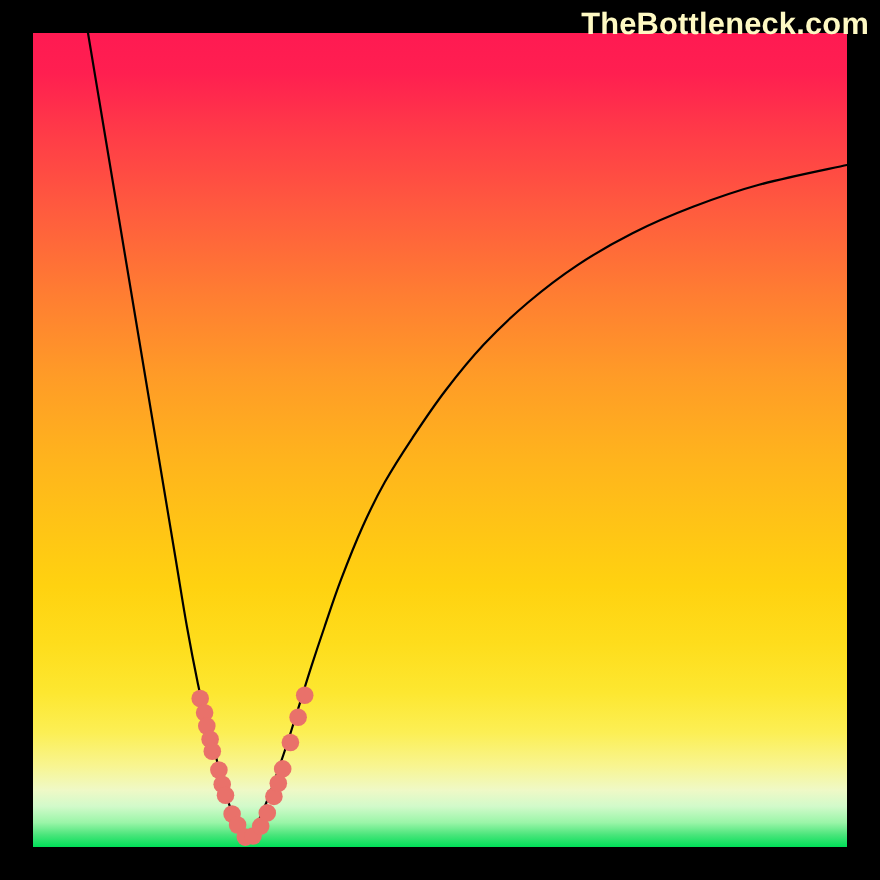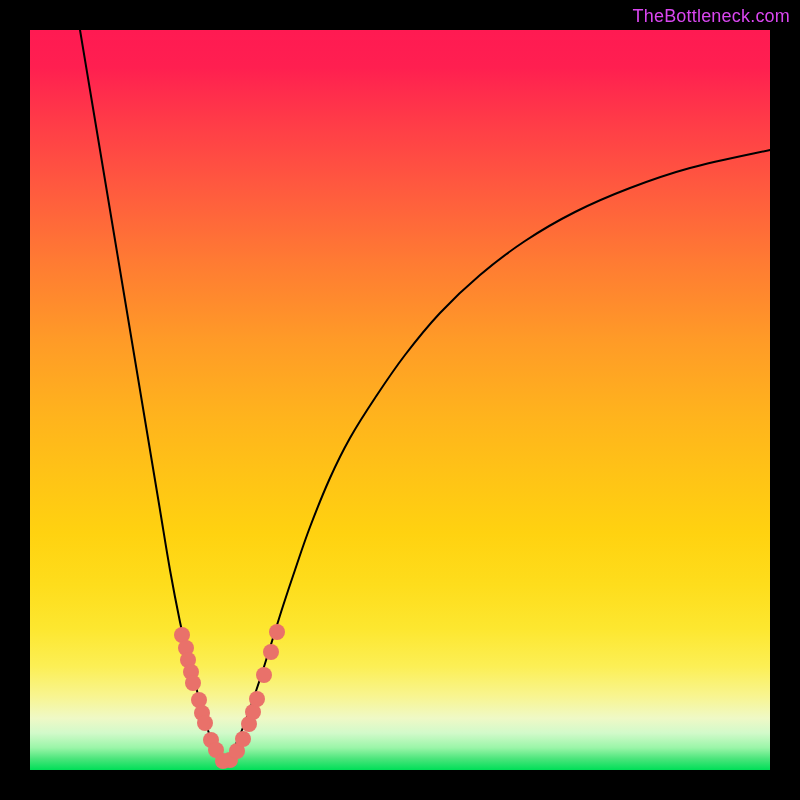--- a/index.html
+++ b/index.html
@@ -40,23 +40,23 @@
       #9af5a8 97%,
       #4ae57b 98.5%,
       #00df58 100%
     );
   }
   .watermark {
     position: absolute;
     top: 6px;
     right: 10px;
     font-family: Arial, Helvetica, sans-serif;
-    font-size: 18px;
-    font-weight: 400;
-    color: #d946ef;
+    font-size: 28px;
+    font-weight: 700;
+    color: #fef9c3;
     letter-spacing: 0.2px;
   }
   svg.overlay {
     position: absolute;
     left: 0;
     top: 0;
     width: 740px;
     height: 740px;
     overflow: visible;
   }

